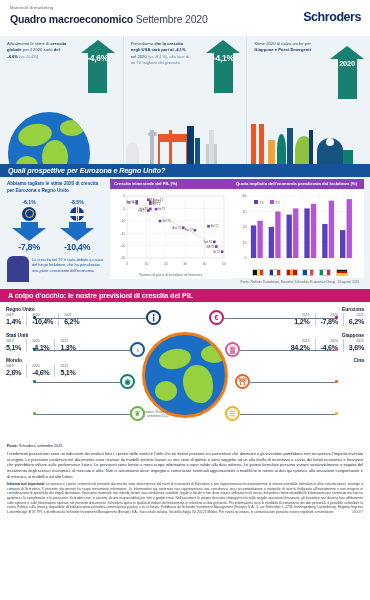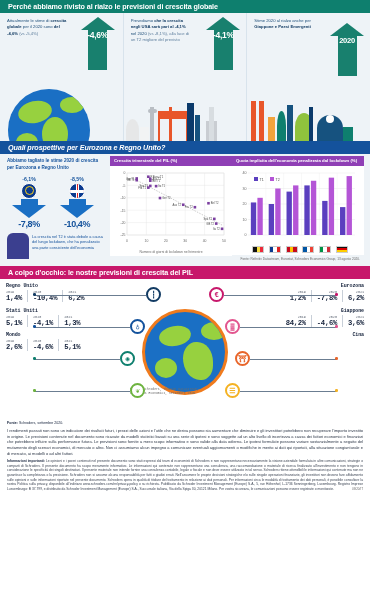--- a/index.html
+++ b/index.html
@@ -116,21 +116,21 @@
   .chartbox { background: #fff; margin: 0; padding: 3px 4px 2px 4px; position: relative; }
   .axlabel { font-size: 3.4px; color: #6b6b6b; text-align: center; margin-top: 1px; }
   .src2 { font-size: 3.2px; color: #6b6b6b; text-align: right; padding: 2px 4px 0 0; }
 
   .flagstrip { display: flex; justify-content: space-around; padding: 1px 10px 0 14px; }
   .fl { width: 12px; height: 7px; display: flex; overflow: hidden; border: .3px solid #ccc; }
   .fl span { flex: 1; height: 100%; }
 
   
   .sec3 { position: relative; height: 140px; background: #fff; }
-  .forecast { position: relative; height: 140px; font-family: Liberation Mono, monospace; }
+  .forecast { position: relative; height: 140px; }
   .fcol { position: absolute; top: 4px; width: 122px; }
   .fleft { left: 6px; }
   .fright { right: 6px; text-align: right; }
   .fitem { margin-bottom: 5.5px; }
   .fname { font-size: 5px; font-weight: bold; color: #16233c; letter-spacing: -.1px; }
   .fname .sub { font-weight: normal; font-size: 3.3px; color: #5b6472; }
   .fvals { display: flex; margin-top: 1px; }
   .fright .fvals { justify-content: flex-end; }
   .fv { padding-right: 5px; margin-right: 5px; border-right: 1px solid #c8cfd8; }
   .fv:last-child { border-right: 0; margin-right: 0; padding-right: 0; }
@@ -168,22 +168,29 @@
   .disc { font-size: 4px; line-height: 1.42; color: #2b3545; text-align: justify; margin-bottom: 3px; }
   .disc2 { font-size: 3.3px; line-height: 1.38; color: #3a4352; text-align: justify; position: relative; }
   .disc2 b { color: #16233c; }
   .code { position: absolute; right: 0; bottom: 0; font-size: 3px; color: #6b6b6b; }
 </style>
 </head>
 <body>
 
 <div class="page">
 
-
-  <div class="banner green">Perché abbiamo rivisto al rialzo le previsioni di crescita globale</div>
+  <div class="hdr">
+    <div class="hdr-kicker">Materiale di marketing</div>
+    <div class="hdr-titlewrap">
+      <span class="hdr-title">Quadro macroeconomico</span>
+      <span class="hdr-date">Settembre 2020</span>
+    </div>
+    <div class="brand">Schroders</div>
+  </div>
+
   <div class="sec1">
     <div class="cols">
 
       <div class="col">
         <div class="s1txt">
           <span>Attualmente le stime</span>
           <span>di </span><b>crescita globale</b><span> per il 2020 sono </span><b>del -4,6%</b>
           <span class="muted">(vs -5,4%)</span>
         </div>
         <div class="arrow" style="right:8px; top:4px;">

